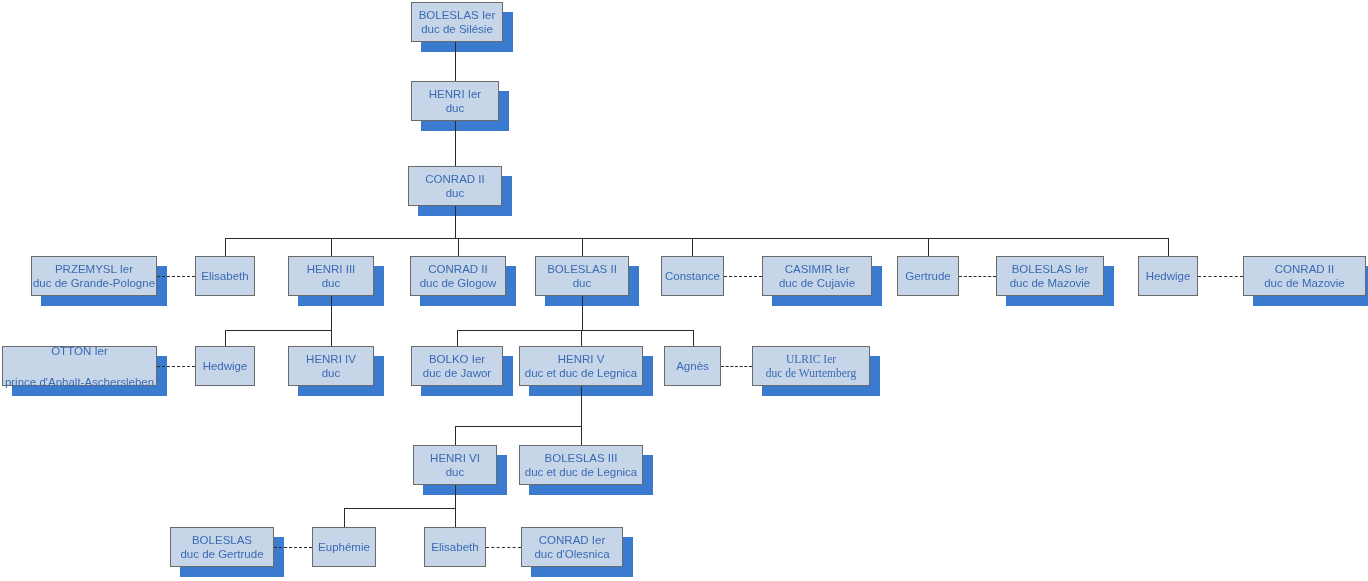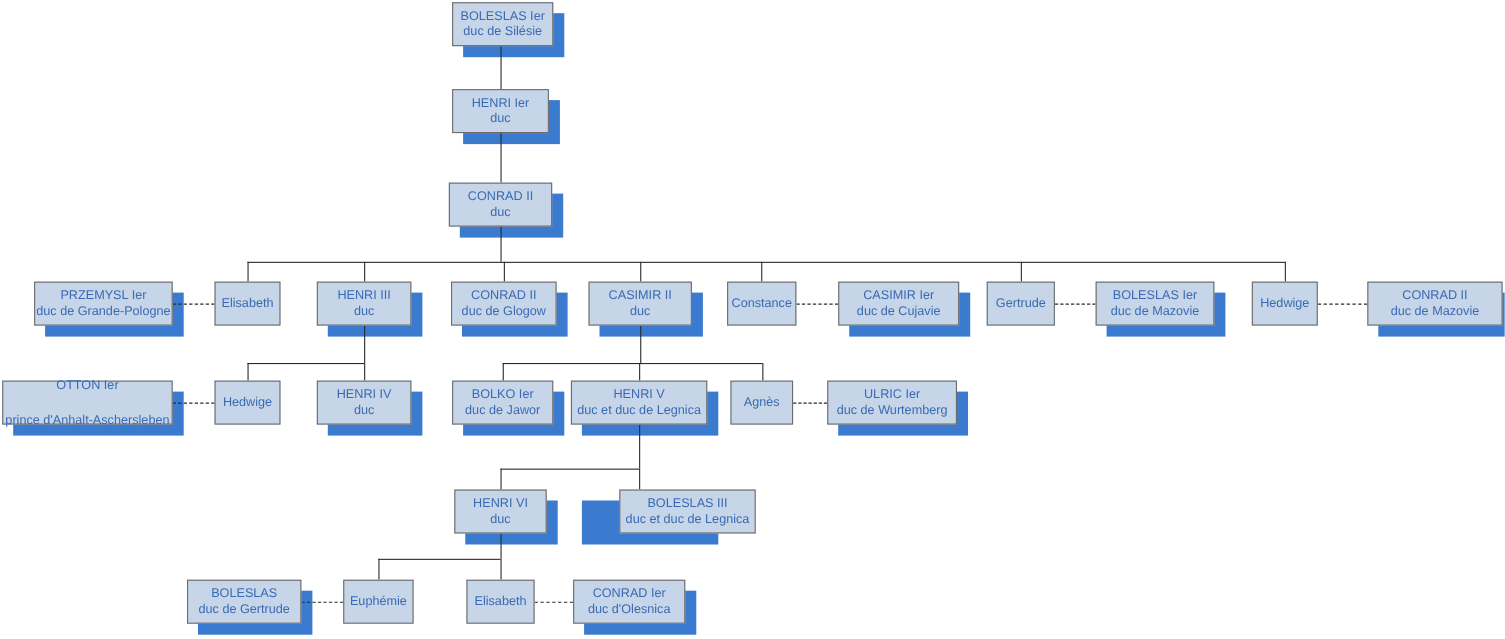--- a/index.html
+++ b/index.html
@@ -126,21 +126,21 @@
     </div>
     <div class="node" style="left: 288px; top: 256px; width: 86px; height: 40px;">
       <span>HENRI III</span>
       <span class="l2">duc</span>
     </div>
     <div class="node" style="left: 410px; top: 256px; width: 96px; height: 40px;">
       <span>CONRAD II</span>
       <span class="l2">duc de Glogow</span>
     </div>
     <div class="node" style="left: 535px; top: 256px; width: 94px; height: 40px;">
-      <span>CASIMIR II</span>
+      <span>BOLESLAS II</span>
       <span class="l2">duc</span>
     </div>
     <div class="node" style="left: 661px; top: 256px; width: 63px; height: 40px;">
       <span>Constance</span>
     </div>
     <div class="node" style="left: 762px; top: 256px; width: 110px; height: 40px;">
       <span>CASIMIR Ier</span>
       <span class="l2">duc de Cujavie</span>
     </div>
     <div class="node" style="left: 897px; top: 256px; width: 62px; height: 40px;">
@@ -172,29 +172,29 @@
       <span>BOLKO Ier</span>
       <span class="l2">duc de Jawor</span>
     </div>
     <div class="node" style="left: 519px; top: 346px; width: 124px; height: 40px;">
       <span>HENRI V</span>
       <span class="l2">duc et duc de Legnica</span>
     </div>
     <div class="node" style="left: 664px; top: 346px; width: 57px; height: 40px;">
       <span>Agnès</span>
     </div>
-    <div class="node" style="left: 752px; top: 346px; width: 118px; height: 40px;">
+    <div class="node" style="left: 752px; top: 346px; width: 118px; height: 40px; font-family: Liberation Serif, serif;">
       <span>ULRIC Ier</span>
       <span class="l2">duc de Wurtemberg</span>
     </div>
     <div class="node" style="left: 413px; top: 445px; width: 84px; height: 40px;">
       <span>HENRI VI</span>
       <span class="l2">duc</span>
     </div>
-    <div class="node" style="left: 519px; top: 445px; width: 124px; height: 40px; margin-left: 44px;">
+    <div class="node" style="left: 519px; top: 445px; width: 124px; height: 40px;">
       <span>BOLESLAS III</span>
       <span class="l2">duc et duc de Legnica</span>
     </div>
     <div class="node" style="left: 170px; top: 527px; width: 104px; height: 40px;">
       <span>BOLESLAS</span>
       <span class="l2">duc de Gertrude</span>
     </div>
     <div class="node" style="left: 312px; top: 527px; width: 64px; height: 40px;">
       <span>Euphémie</span>
     </div>

